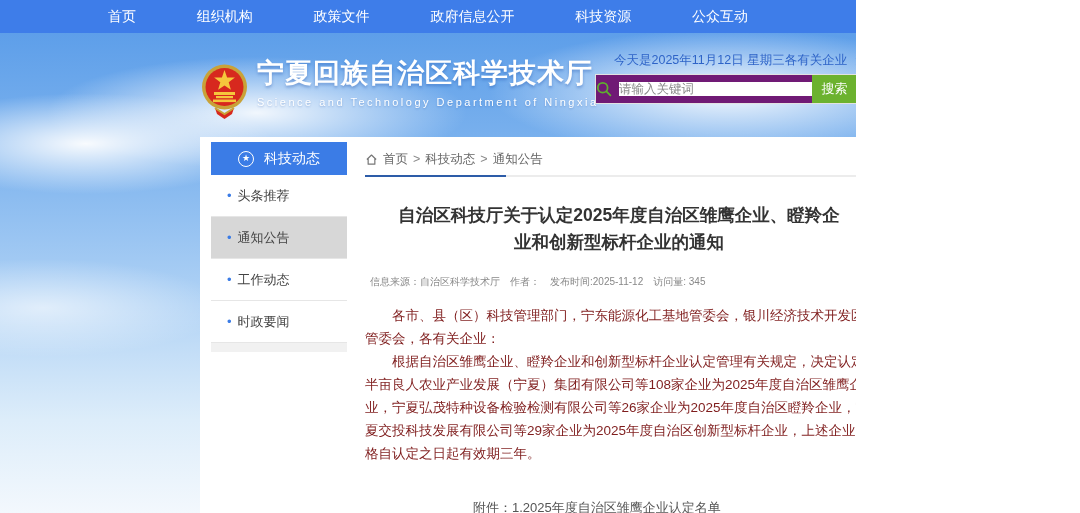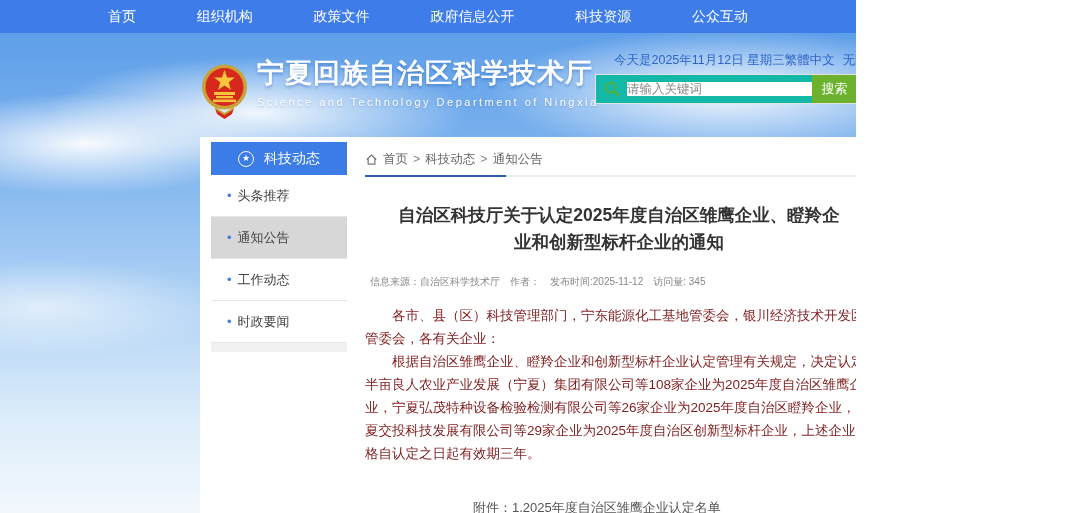--- a/index.html
+++ b/index.html
@@ -24,21 +24,21 @@
   .site-text{ margin-left:9px; }
   .site-title{ color:#ffffff; font-size:27px; font-weight:bold; letter-spacing:1px; text-shadow:0 2px 3px rgba(20,70,160,.35); line-height:30px;font-family:Liberation Mono, monospace; }
   .site-subtitle{ color:#ffffff; font-size:11px; letter-spacing:2.5px; margin-top:6px; text-shadow:0 1px 2px rgba(20,70,160,.3); }
   
   .top-right{ position:absolute; left:614px; top:52px; width:279px; display:flex; justify-content:space-between; font-size:12.5px; color:#2e64c8; }
   .quick-links{ display:flex; gap:8px; }
   .quick-link{ cursor:pointer; white-space:nowrap; }
   .date-text{ white-space:nowrap; }
   
   .search-bar{ position:absolute; left:595px; top:74px; width:263px; height:30px; display:flex; background:#ffffff; border:1px solid #e2e2e2; }
-  .search-input-wrap{ flex:1; display:flex; align-items:center; padding-left:8px; background:#14b8a6;justify-content:flex-end; }
+  .search-input-wrap{ flex:1; display:flex; align-items:center; background:#701a75;justify-content:flex-end; }
   .search-input{ border:none; outline:none; flex:1; font-size:12.5px; color:#444; margin-left:7px; font-family:inherit; }
   .search-input::placeholder{ color:#8a8a8a; }
   .search-btn{ width:45px; border:none; background:#6cb22f; color:#fff; font-size:13px; cursor:pointer; font-family:inherit; }
   
   .content-card{ position:absolute; left:200px; top:137px; width:681px; height:376px; background:#ffffff; }
   
   .sidebar{ position:absolute; left:11px; top:5px; width:136px; }
   .sidebar-header{ height:33px; background:#3b7ce6; color:#fff; font-size:14px; display:flex; align-items:center; justify-content:center; gap:10px; }
   .sb-icon{ width:16px; height:16px; border:1.4px solid #fff; border-radius:50%; display:flex; align-items:center; justify-content:center; font-size:9px; color:#fff; line-height:1; }
   .sidebar-item{ height:42px; display:flex; align-items:center; padding-left:16px; font-size:13px; color:#444; border-bottom:1px solid #e6e6e6; cursor:pointer; background:#fff; }
@@ -89,21 +89,21 @@
     </svg>
     <div class="site-text">
       <div class="site-title">宁夏回族自治区科学技术厅</div>
       <div class="site-subtitle">Science  and  Technology  Department  of  Ningxia</div>
     </div>
   </div>
 
   <div class="top-right">
     <span class="date-text">今天是2025年11月12日 星期三</span>
     <span class="quick-links">
-      <span class="quick-link">繁體中文</span>
+      <span class="quick-link">各有关企业</span>
       <span class="quick-link">无障碍</span>
       <span class="quick-link">长者版</span>
     </span>
   </div>
 
   <div class="search-bar">
     <div class="search-input-wrap">
       <svg width="16" height="16" viewBox="0 0 16 16">
         <circle cx="6.7" cy="6.7" r="4.9" fill="none" stroke="#5fae2e" stroke-width="1.8"></circle>
         <line x1="10.4" y1="10.4" x2="14.4" y2="14.4" stroke="#5fae2e" stroke-width="1.8" stroke-linecap="round"></line>

